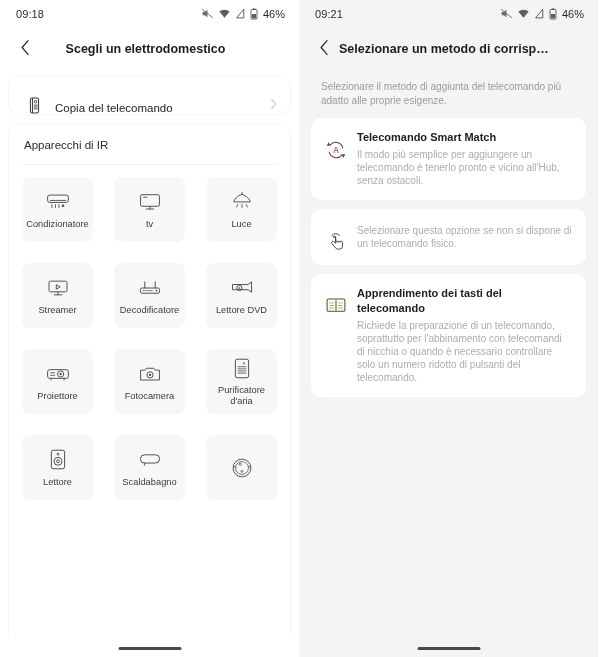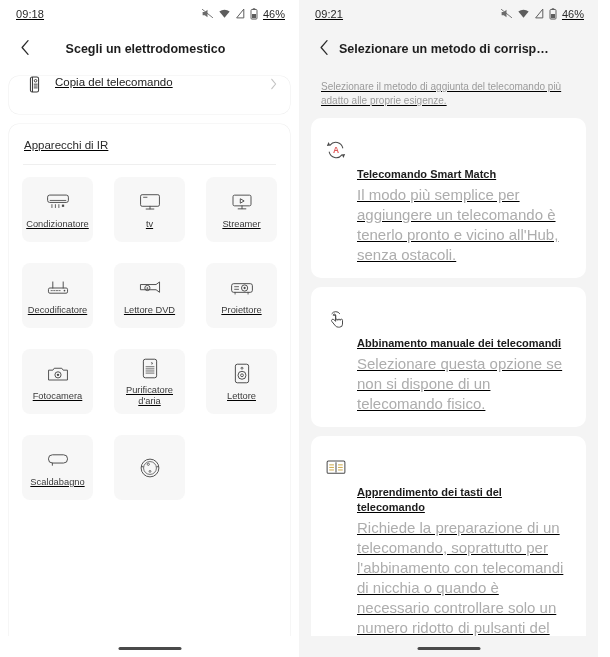--- a/index.html
+++ b/index.html
@@ -2,21 +2,21 @@
 <html><head>
 <meta charset="utf-8">
 <style>
   * { box-sizing: border-box; margin: 0; padding: 0; }
   html, body {
     width: 610px; height: 657px;
     background: #ffffff;
     font-family: "Liberation Sans", sans-serif;
     overflow: hidden;
   }
-  .screens { display: flex; width: 598px; height: 657px; text-decoration: underline; }
+  .screens { display: flex; width: 598px; height: 657px; }
   .screen { width: 305px; height: 657px; position: relative; overflow: hidden; }
   .screen-left  { background: #ffffff; }
   .screen-right { background: #f4f4f4; }
 
   
   .statusbar {
     height: 28px; display: flex; align-items: center;
     justify-content: space-between; padding: 0 14px 0 16px;
   }
   .status-time { font-size: 11px; color: #2b2b2b; letter-spacing: .1px; }
@@ -39,21 +39,21 @@
     pointer-events: none; padding: 0 40px;
     white-space: nowrap; overflow: hidden; text-overflow: ellipsis;
   }
 
   
   .lcontent { padding: 6px 9px 0 9px; }
   .card {
     background: #ffffff; border-radius: 10px;
   }
   .row-card {
-    display: flex; align-items: flex-start; height: 38px;
+    display: flex; align-items: flex-end; height: 38px;
     padding: 0 13px 0 15px; cursor: pointer;
     box-shadow: 0 0 0 0.6px #f0f0f0;
   }
   .row-card .ricon { width: 20px; display: flex; justify-content: center; flex:none; }
   .row-card .rlabel { flex: 1; font-size: 11.5px; color: #1d1d1d; margin-left: 11px; }
   .chev { color: #bdbdbd; flex: none; }
 
   .ir-card {
     margin-top: 10px; padding: 0 0 14px 0;
     min-height: 524px;
@@ -85,23 +85,23 @@
     padding: 10px 20px 10px 22px;
   }
   .method-list { padding: 0 12px; display: flex; flex-direction: column; gap: 9px; }
   .method {
     background: #ffffff; border-radius: 10px;
     display: flex; align-items: flex-start; padding: 12px 14px 13px 12px;
     cursor: pointer;
   }
   .method .micon { width: 26px; flex: none; display: flex; justify-content: center;
                    align-items: center; margin-top: 9px; }
-  .method .mbody { flex: 1; margin-left: 8px; margin-top: 37px; }
+  .method .mbody { flex: 1; margin-left: 8px; }
   .method .mtitle { font-size: 11px; font-weight: bold; color: #1d1d1d; line-height: 15px; }
-  .method .mdesc { font-size: 15px; color: #adadad; line-height: 20px; margin-top: 3px; }
+  .method .mdesc { font-size: 10px; color: #adadad; line-height: 13px; margin-top: 3px; }
 
   
   .home-indicator {
     position: absolute; bottom: 7px; left: 50%; transform: translateX(-50%);
     width: 63px; height: 3px; border-radius: 2px; background: #4a4a4a;
   }
   .bottom-gap { position:absolute; bottom:0; left:0; right:0; height: 21px; background:#ffffff; }
   .screen-right .bottom-gap { background: #f4f4f4; }
 </style>
 </head>
@@ -194,20 +194,30 @@
             <span class="ticon">
               <svg width="24" height="20" viewBox="0 0 28 22">
                   <rect x="3" y="2.5" width="22" height="13.5" rx="1.8" fill="none" stroke="#4a4a4a" stroke-width="1.1"></rect>
                   <path d="M6.5 5.5h4" stroke="#4a4a4a" stroke-width="1" stroke-linecap="round"></path>
                   <path d="M14 16v3M9.5 19.2h9" stroke="#4a4a4a" stroke-width="1.1" stroke-linecap="round"></path>
                 </svg>
             </span>
             <span class="tlabel">tv</span>
           </div>
 
+          <div class="tile">
+            <span class="ticon">
+              <svg width="24" height="21" viewBox="0 0 28 24">
+                  <path d="M14 3.5C8.5 5.5 4.5 10 4.5 12.5h19C23.5 10 19.5 5.5 14 3.5z" fill="none" stroke="#4a4a4a" stroke-width="1.1" stroke-linejoin="round"></path>
+                  <path d="M14 1.5v2" stroke="#4a4a4a" stroke-width="1.1" stroke-linecap="round"></path>
+                  <path d="M9 15.5l-1.3 3M14 15.5v3.4M19 15.5l1.3 3" stroke="#4a4a4a" stroke-width="1" stroke-linecap="round"></path>
+                </svg>
+            </span>
+            <span class="tlabel">Luce</span>
+          </div>
 
           <div class="tile">
             <span class="ticon">
               <svg width="24" height="20" viewBox="0 0 28 22">
                   <rect x="3.5" y="3" width="21" height="12.5" rx="1.8" fill="none" stroke="#4a4a4a" stroke-width="1.1"></rect>
                   <path d="M12 7.2l4.5 2.6-4.5 2.6z" fill="none" stroke="#4a4a4a" stroke-width="1.1" stroke-linejoin="round"></path>
                   <path d="M14 15.5v3.3M9.5 19h9" stroke="#4a4a4a" stroke-width="1.1" stroke-linecap="round"></path>
                 </svg>
             </span>
             <span class="tlabel">Streamer</span>
@@ -381,21 +391,20 @@
       </div>
 
       <div class="method">
         <span class="micon">
           <svg width="20" height="22" viewBox="0 0 24 26">
             <path d="M7 6.5a5.6 5.6 0 0 1 9.4 0" fill="none" stroke="#4a4a4a" stroke-width="1.2" stroke-linecap="round"></path>
             <path d="M11.7 8.5v7.2l-2.4-2a1.6 1.6 0 0 0-2.3 2.2l4.3 5.3a4.6 4.6 0 0 0 3.6 1.6h1.3a3.6 3.6 0 0 0 3.6-3.6v-4.6a1.4 1.4 0 0 0-2.8 0 1.4 1.4 0 0 0-2.8 0 1.4 1.4 0 0 0-2.8 0V8.5a1.4 1.4 0 0 0-2.8 0z" fill="none" stroke="#4a4a4a" stroke-width="1.2" stroke-linejoin="round"></path>
           </svg>
         </span>
         <span class="mbody">
-          <span class="mtitle" style="display:block">Abbinamento manuale dei telecomandi</span>
           <span class="mdesc" style="display:block">Selezionare questa opzione se non si dispone di un telecomando fisico.</span>
         </span>
       </div>
 
       <div class="method">
         <span class="micon">
           <svg width="22" height="20" viewBox="0 0 26 22">
             <rect x="2.5" y="4" width="21" height="14.5" rx="1.4" fill="none" stroke="#4a4a4a" stroke-width="1.2"></rect>
             <path d="M13 5.5v12" stroke="#4a4a4a" stroke-width="1.2"></path>
             <path d="M5.5 8.5h4.6M5.5 11.5h4.6M5.5 14.5h4.6" stroke="#c9a33a" stroke-width="1.1" stroke-linecap="round"></path>

